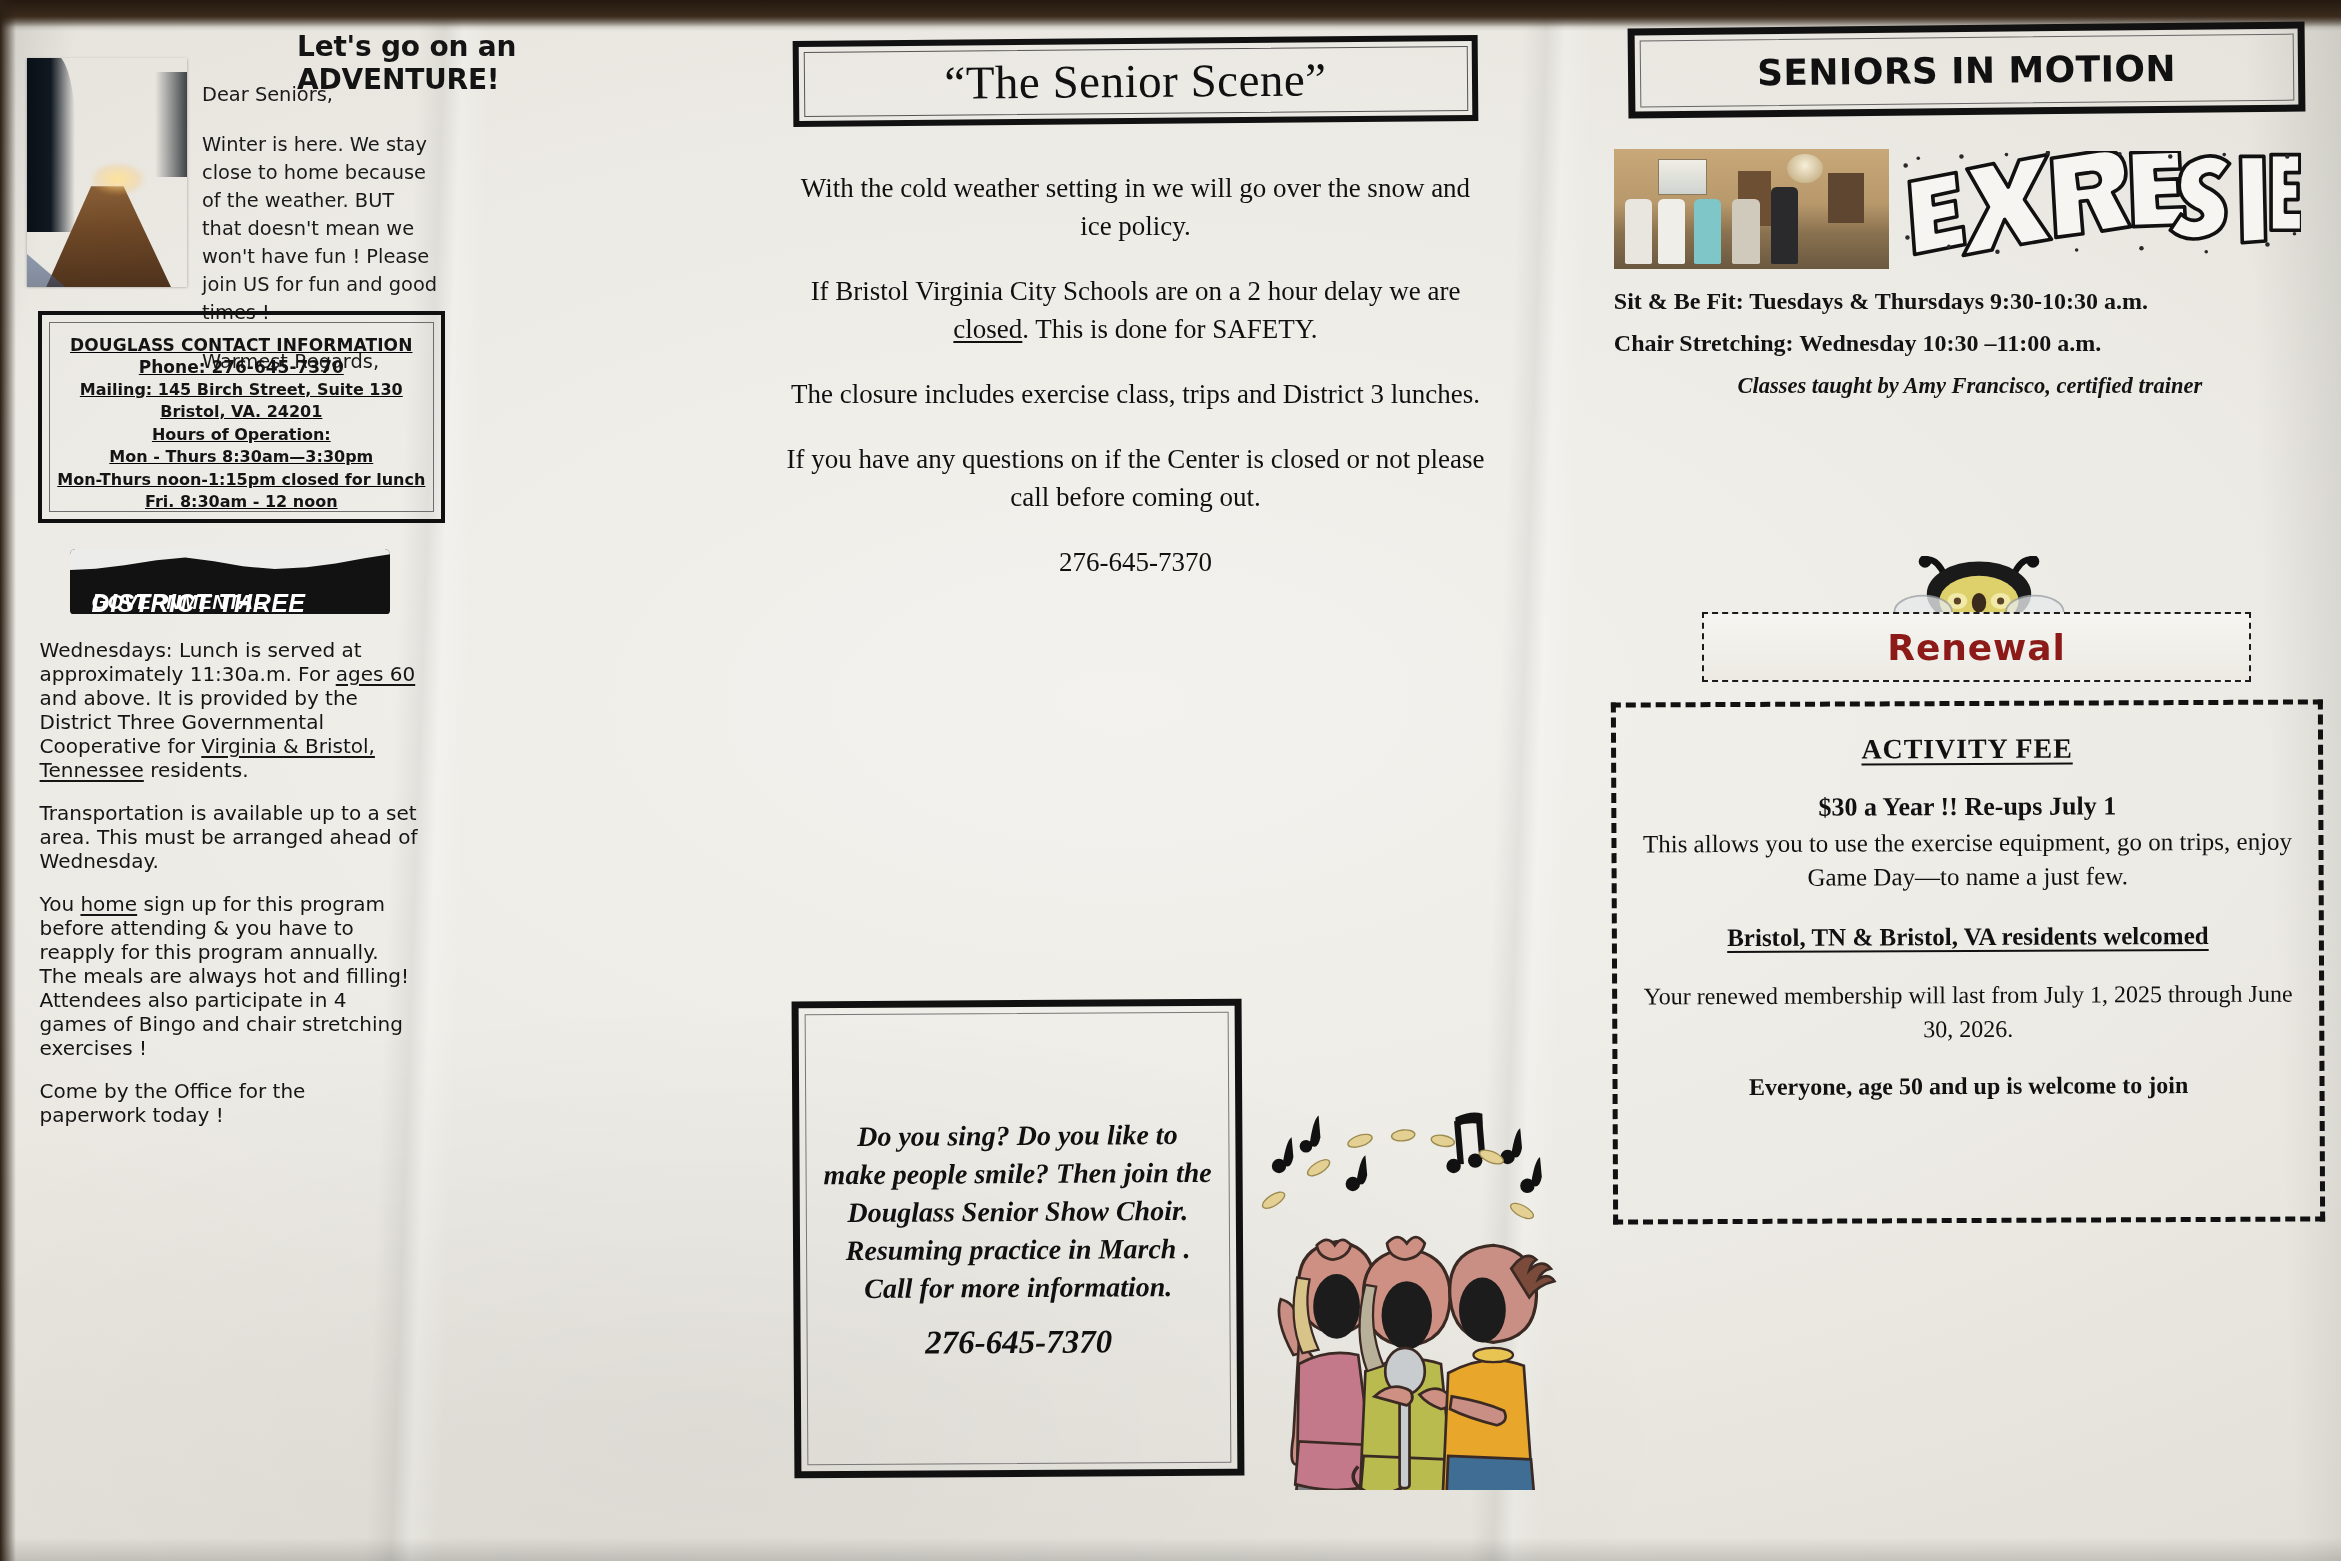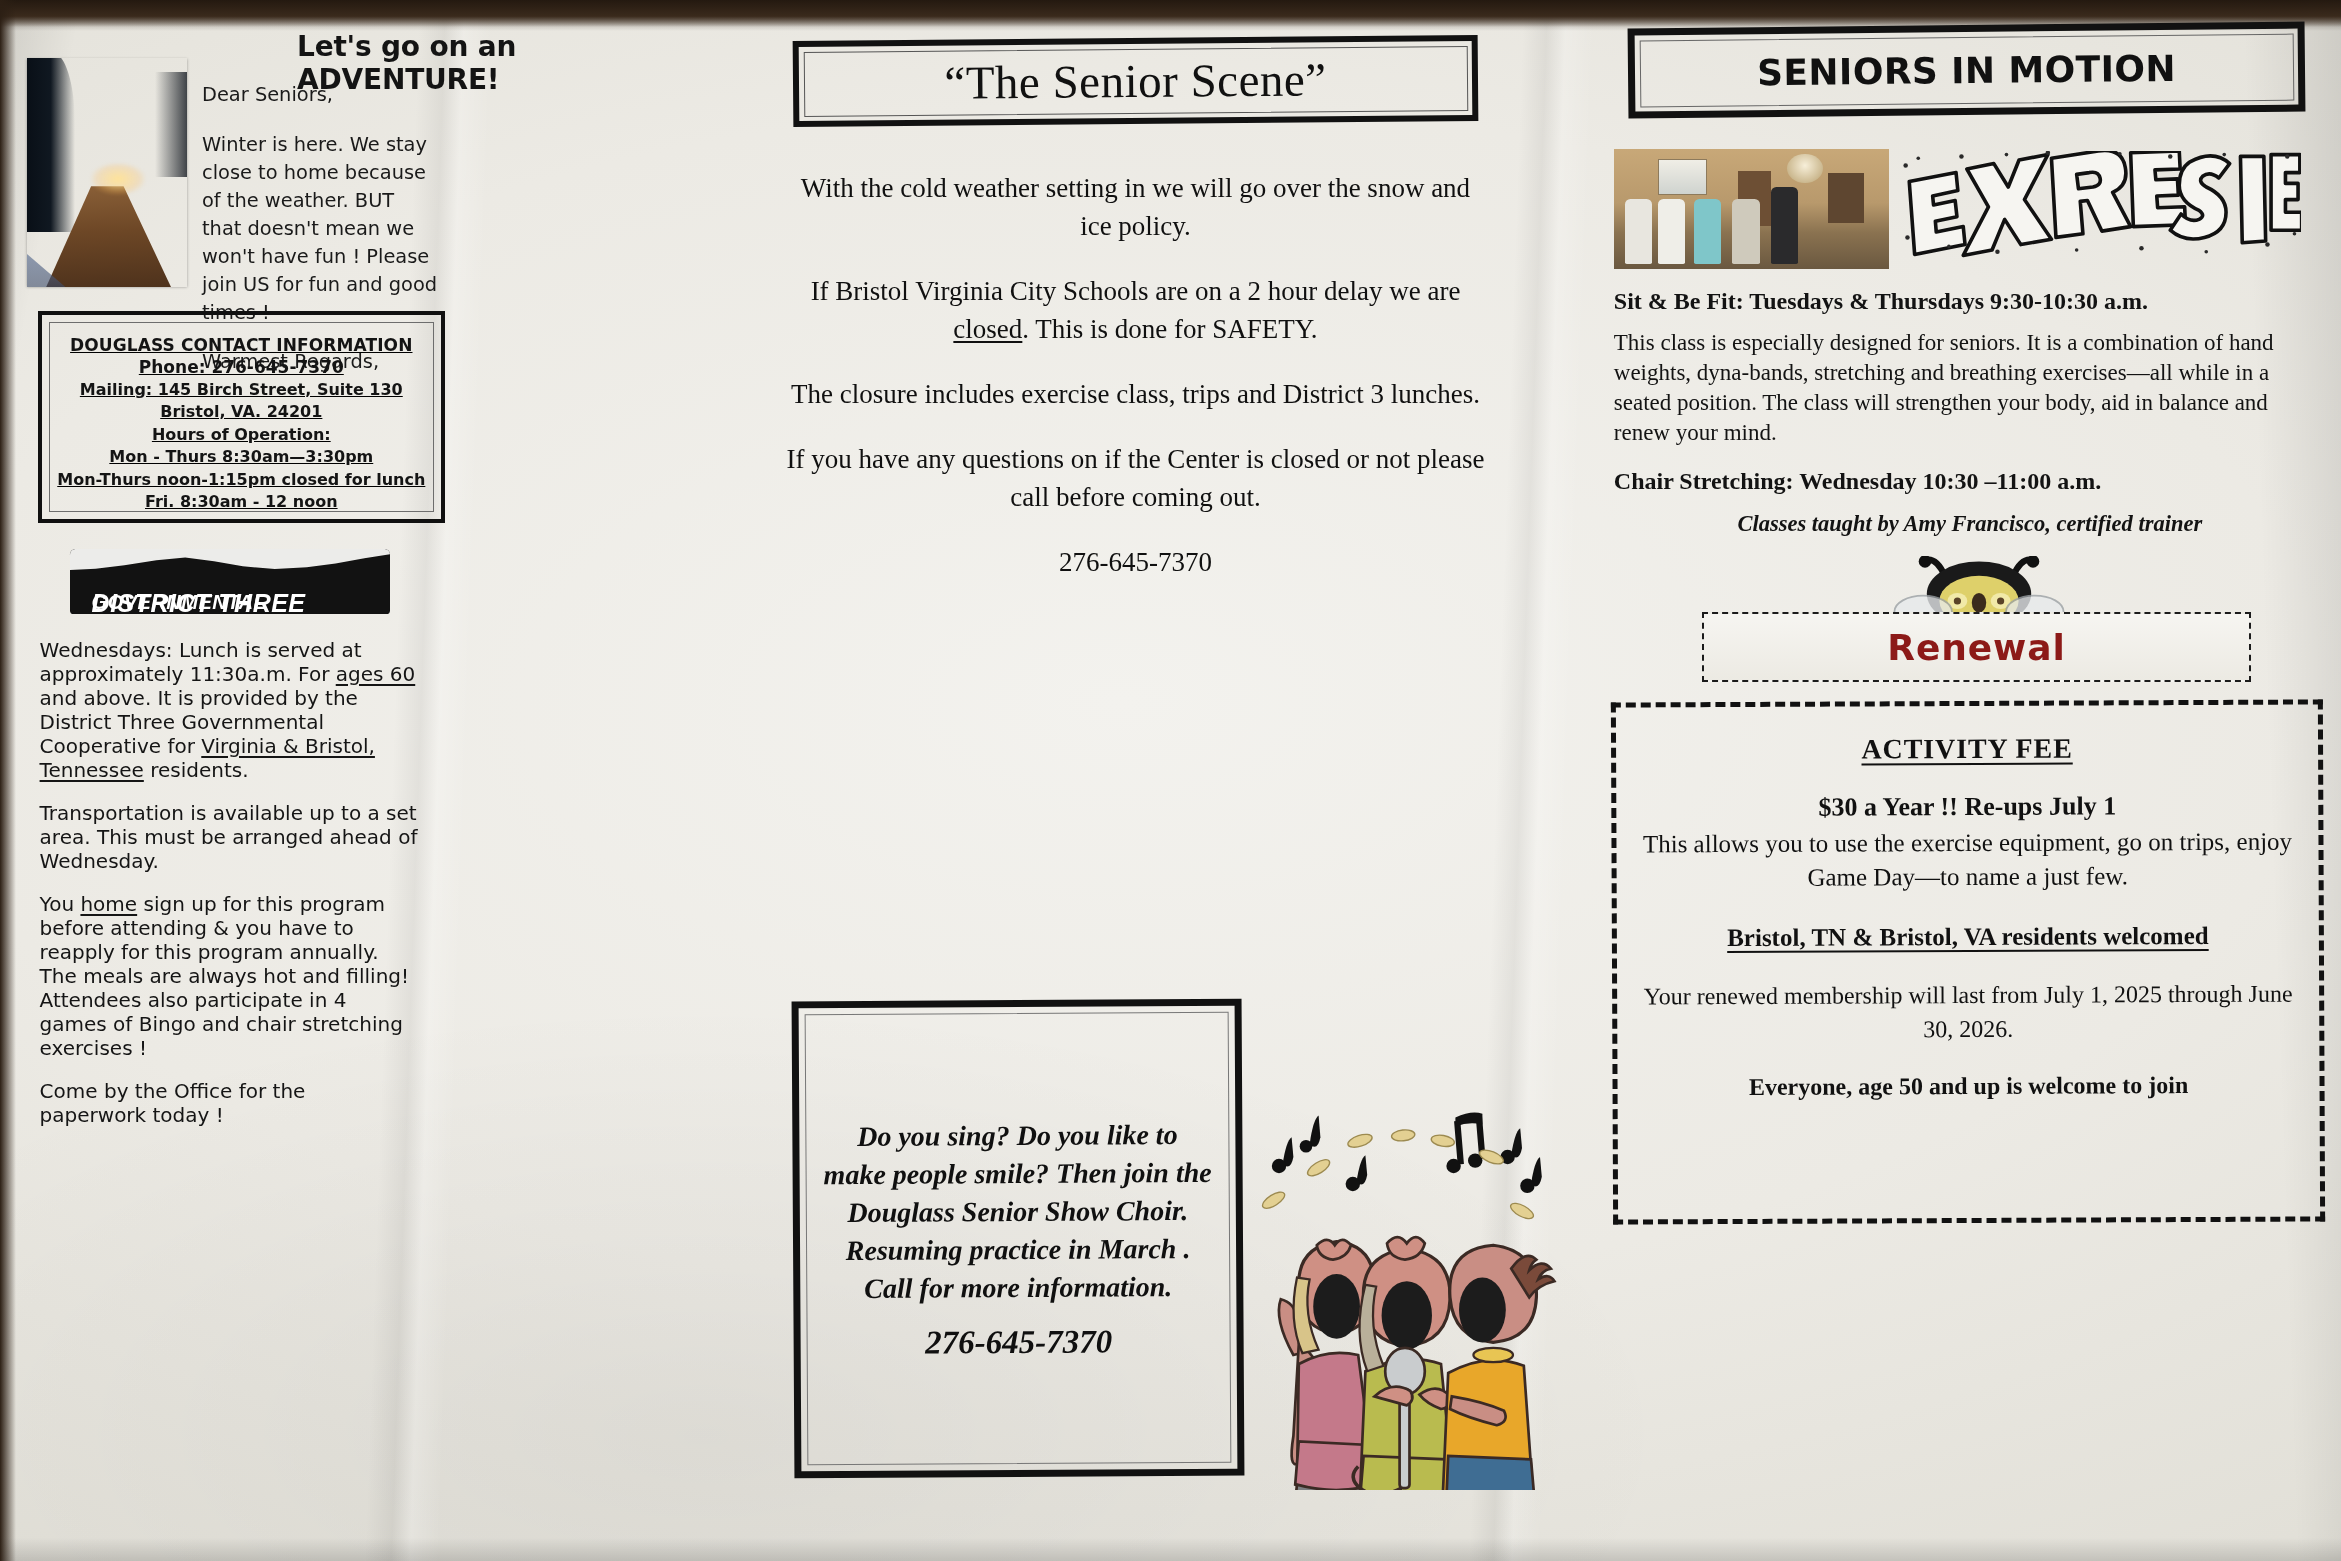--- a/index.html
+++ b/index.html
@@ -480,21 +480,20 @@
           <circle cx="268" cy="108" r="2.5"></circle>
           <circle cx="340" cy="112" r="2"></circle>
         <circle cx="408" cy="104" r="2.5"></circle>
           <circle cx="438" cy="92" r="2"></circle>
       </g>
     </svg>
   </div>
 
   <div id="right-body">
     <div class="hdr">Sit &amp; Be Fit: Tuesdays &amp; Thursdays 9:30-10:30 a.m.</div>
-    <p>This class is especially designed for seniors. It is a combination of hand weights, dyna-bands, stretching and breathing exercises—all while in a seated position. The class will strengthen your body, aid in balance and renew your mind.</p>
     <div class="hdr">Chair Stretching: Wednesday 10:30 –11:00 a.m.</div>
     <div class="credit">Classes taught by Amy Francisco, certified trainer</div>
   </div>
 
   <div id="renewal">
     <svg style="position:absolute;left:178px;top:0;" viewBox="0 0 220 80" width="198" height="72" xmlns="http://www.w3.org/2000/svg">
       <path d="M72 22 q-8-18 -18-18 M148 22 q8-18 18-18" stroke="#111" stroke-width="7" fill="none" stroke-linecap="round"></path>
       <circle cx="50" cy="6" r="7" fill="#111"></circle>
         <circle cx="170" cy="6" r="7" fill="#111"></circle>
       <ellipse cx="110" cy="42" rx="58" ry="36" fill="#1a1a1a"></ellipse>

